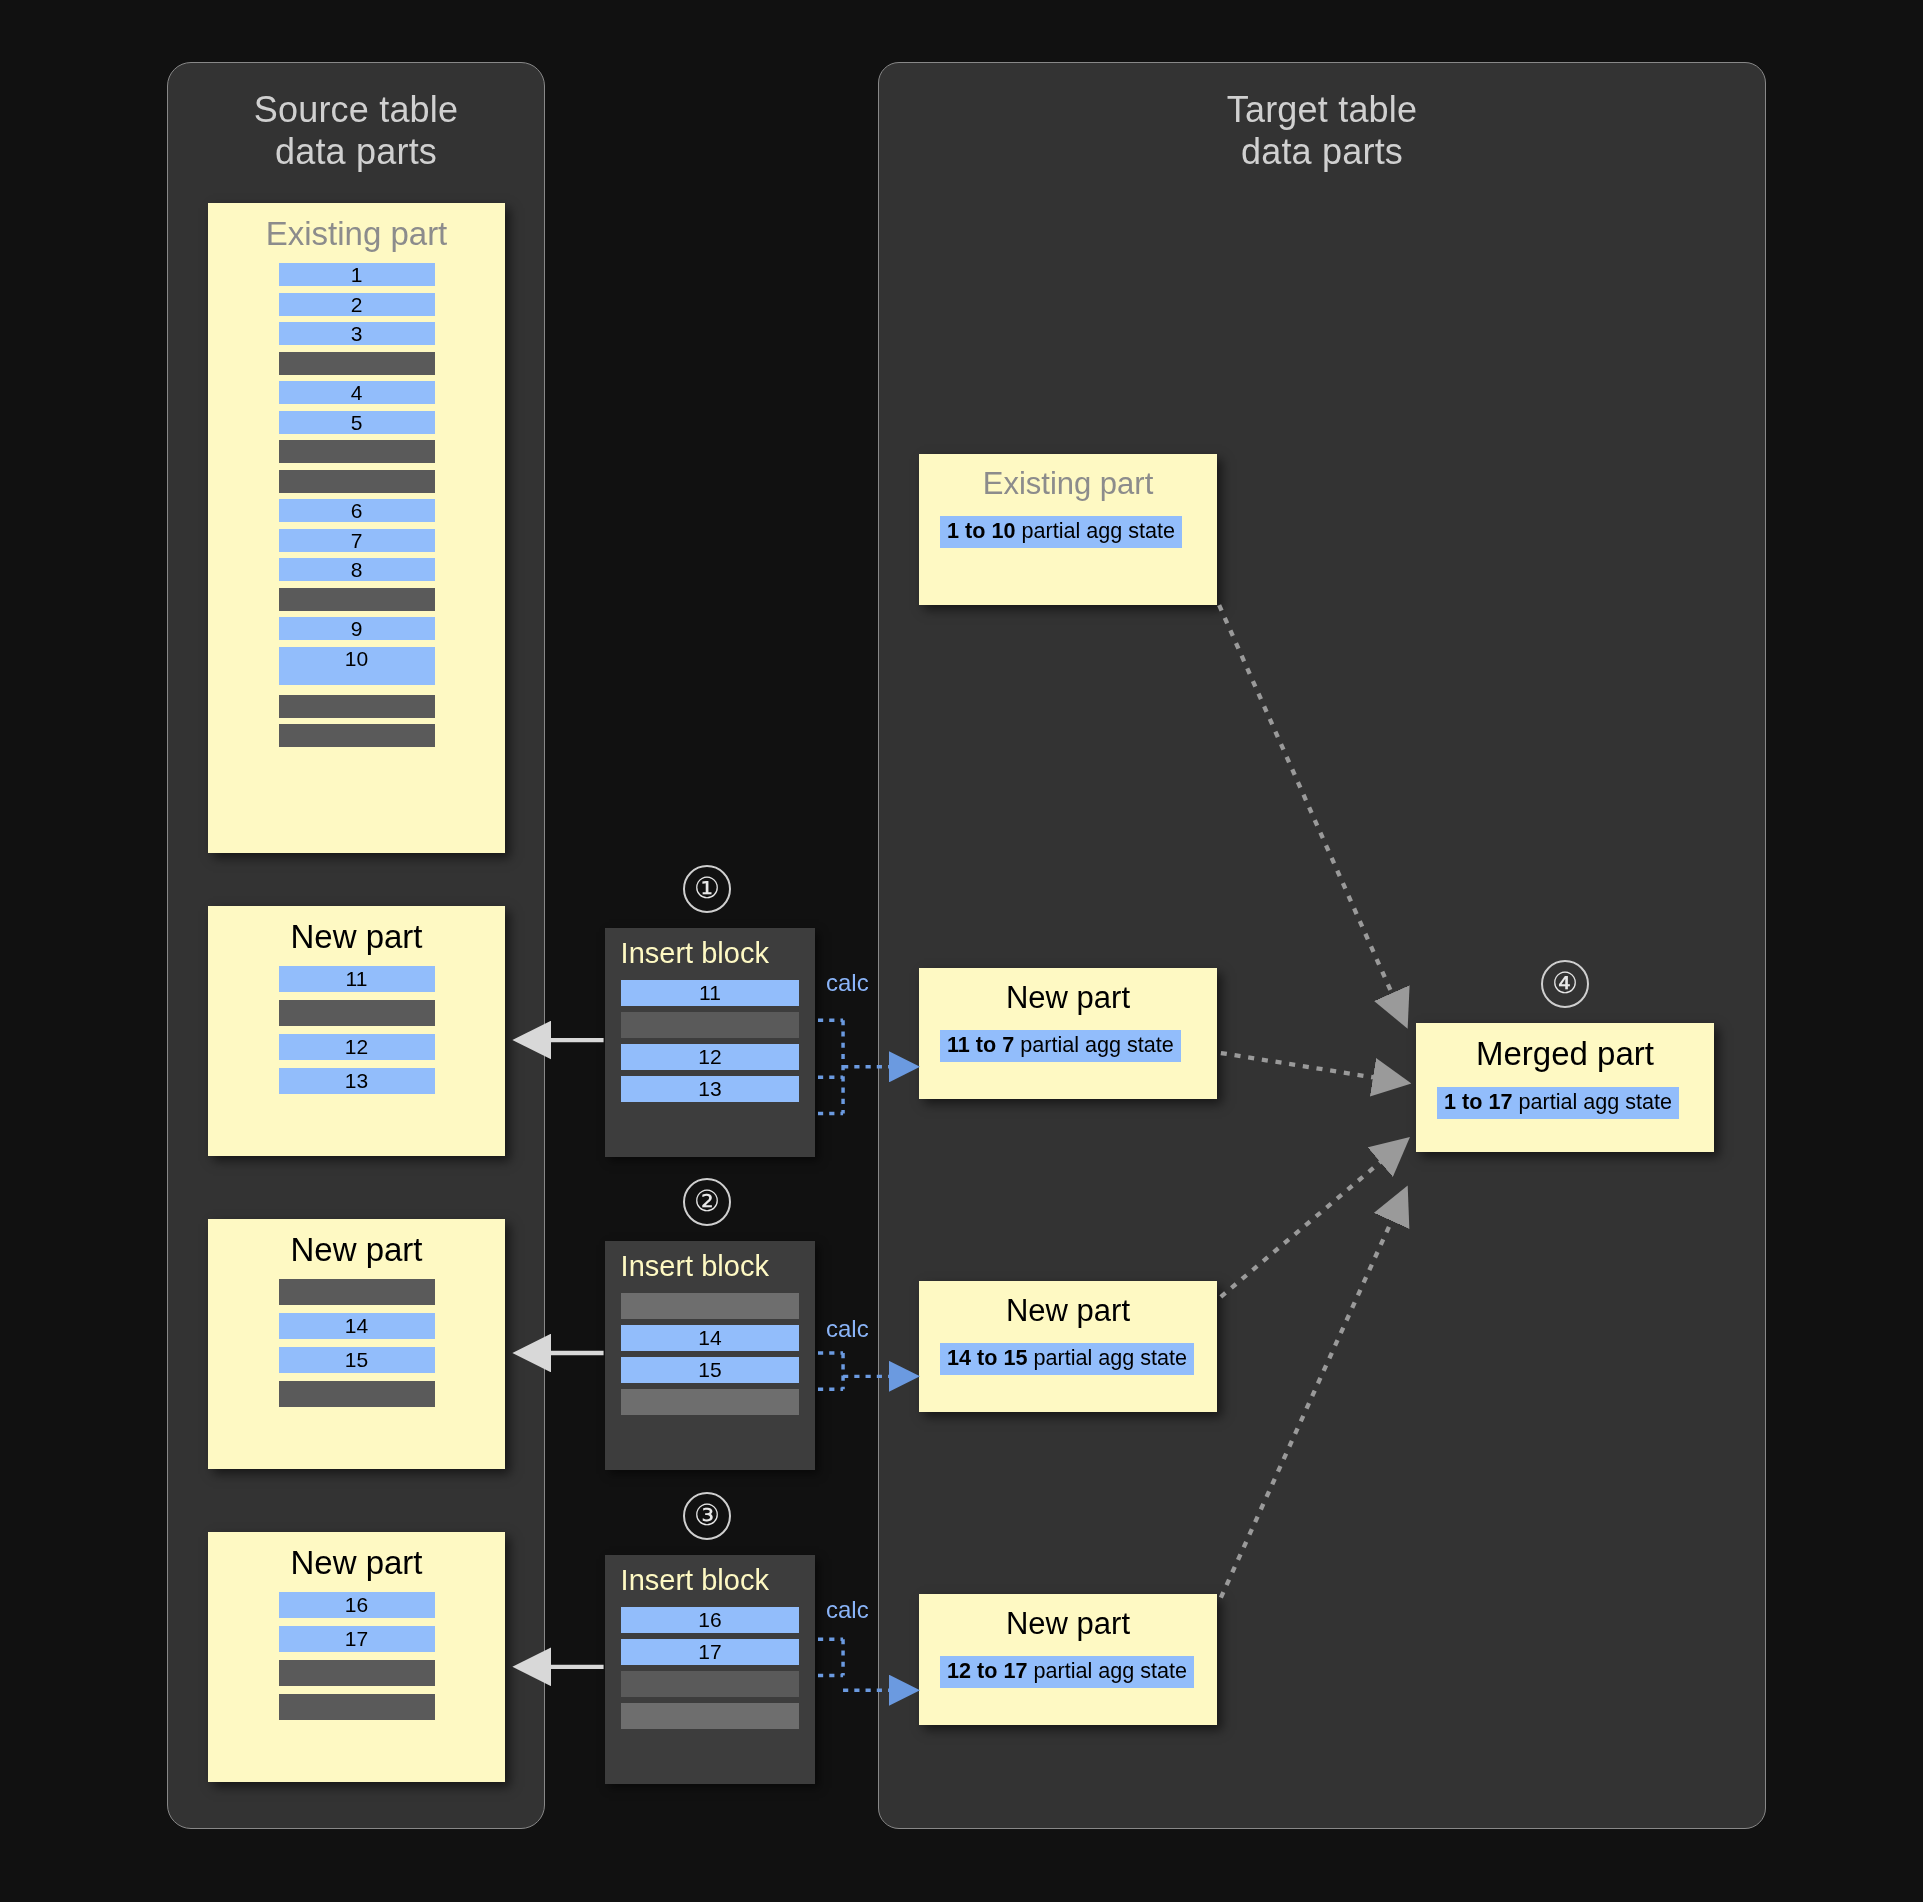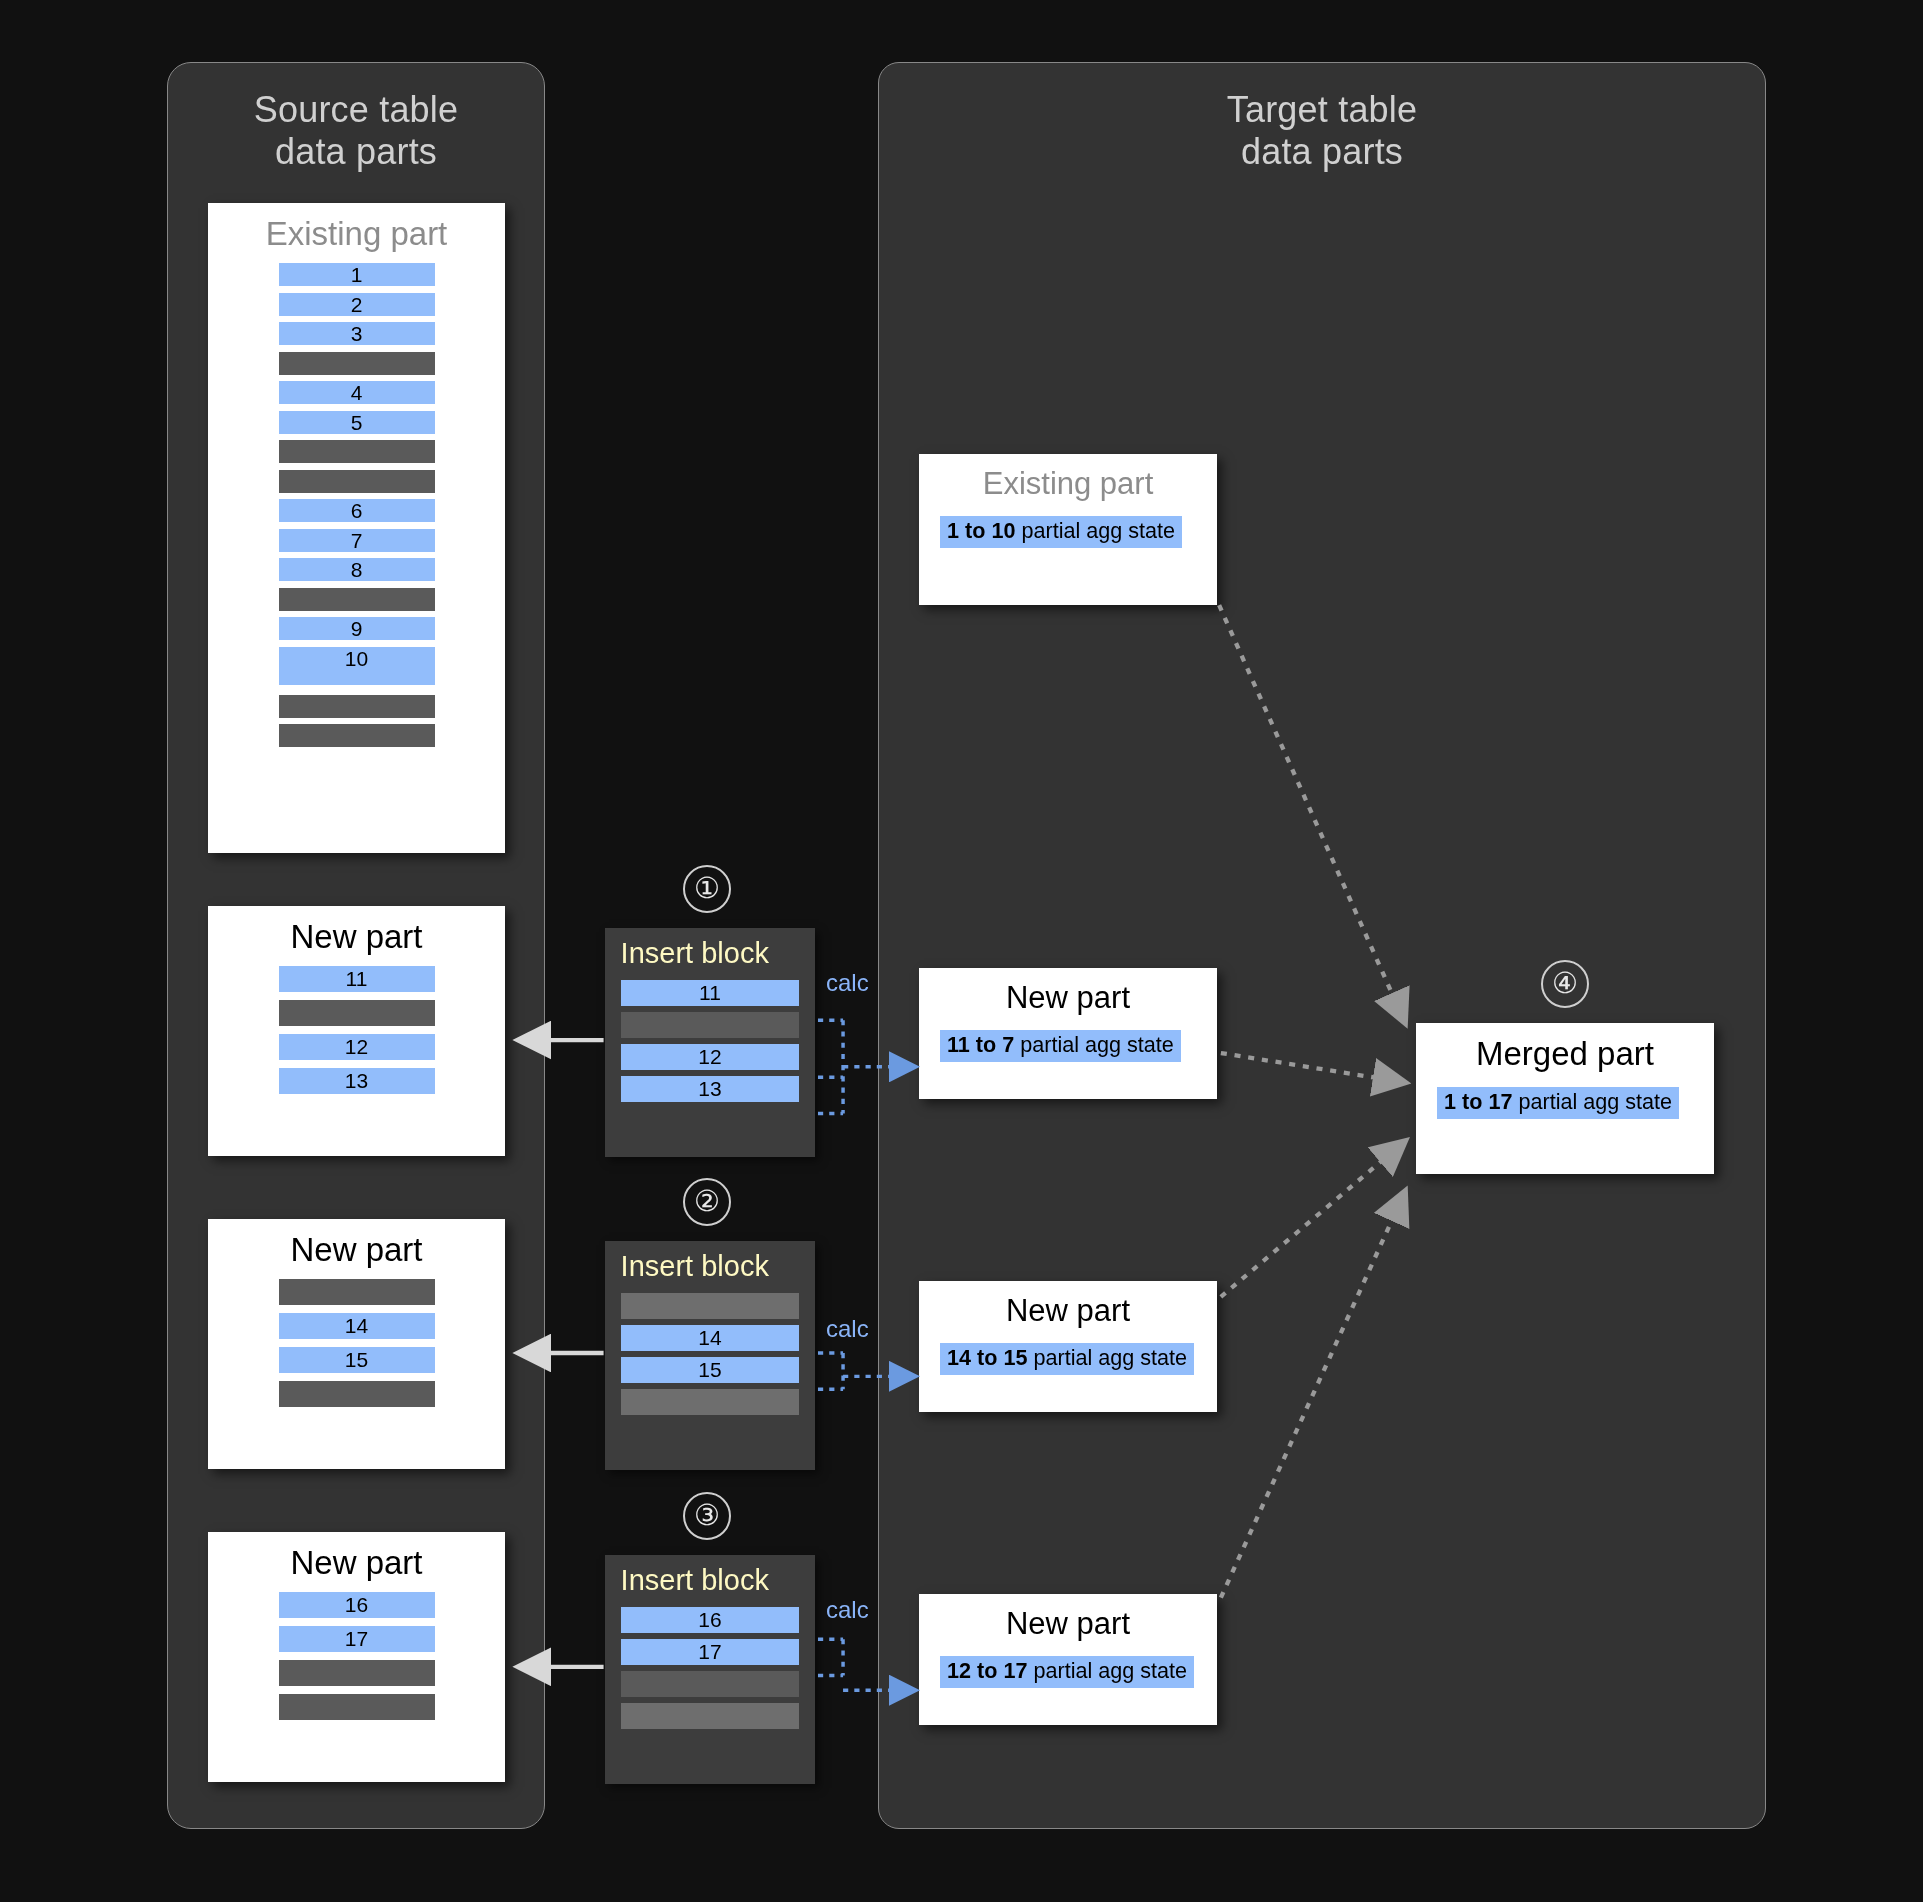--- a/index.html
+++ b/index.html
@@ -34,21 +34,21 @@
     color: #d0d0d0;
     font-size: 36px;
     line-height: 1.18;
     white-space: pre-line;
     letter-spacing: 0.2px;
   }
 
   
   .yellow {
     position: absolute;
-    background: #ffffff;
+    background: #fef9c3;
     box-shadow: 5.2px 5.2px 10.4px rgba(0,0,0,.55);
   }
   .yellow-title {
     text-align: center;
     font-size: 33px;
     padding-top: 12px;
     padding-bottom: 10.4px;
     color: #000;
   }
   .yellow-title.muted { color: #8c8c8c; }
@@ -264,21 +264,21 @@
   <div class="yellow" id="tgt-new-3" style="left:919px; top:1594px; width:298px; height:131px;">
     <div class="yellow-title" style="font-size:31px;">New part</div>
     <div class="agg-wrap">
       <span class="agg-chip">
         <b>12 to 17</b><span> partial agg state</span>
       </span>
     </div>
   </div>
 
   <div class="step-circle" style="left:1541px; top:960px;">④</div>
-  <div class="yellow" id="tgt-merged" style="left:1416px; top:1023px; width:298px; height:151px;">
+  <div class="yellow" id="tgt-merged" style="left:1416px; top:1023px; width:298px; height:129px;">
     <div class="yellow-title" style="font-size:33px;">Merged part</div>
     <div class="agg-wrap">
       <span class="agg-chip">
         <b>1 to 17</b><span> partial agg state</span>
       </span>
     </div>
   </div>
 
   <svg class="overlay" viewBox="0 0 2224 2200" width="1923" height="1902">
     <defs>

